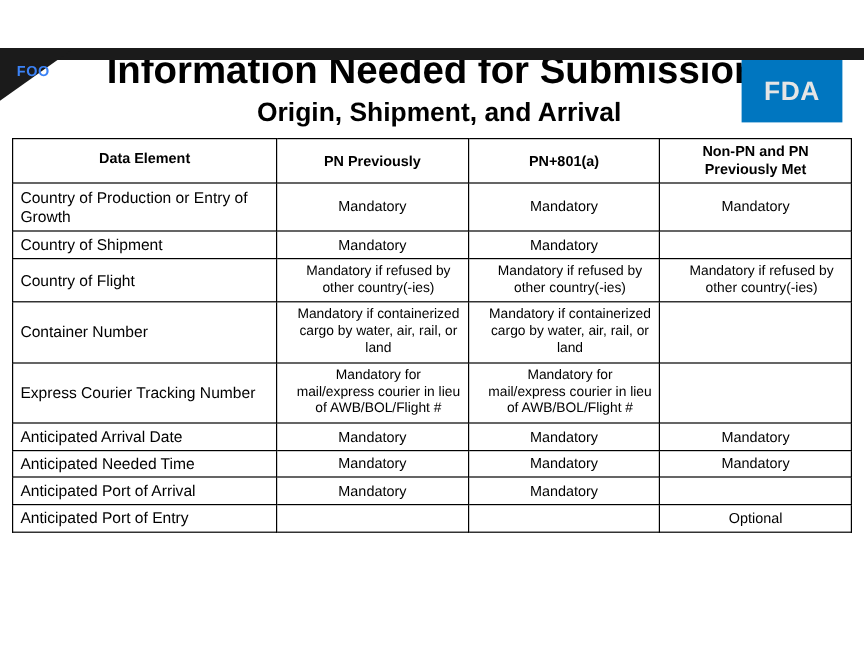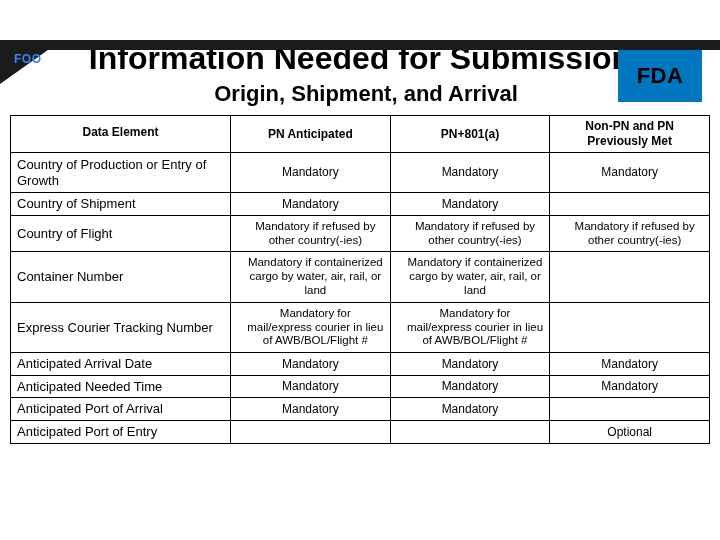--- a/index.html
+++ b/index.html
@@ -13,21 +13,21 @@
     border-top: 44px solid #1b1b1b;
   }
   .corner-text {
     position: absolute; top: 12px; left: 14px; color: #3b82f6;
     font-size: 12px; font-weight: bold; letter-spacing: 0.5px;
   }
   .fda-badge {
     position: absolute; top: 10px; right: 18px; width: 84px; height: 52px;
     background: #0076c0; display: flex; align-items: center; justify-content: center;
   }
-  .fda-badge span { color: #000000; font-weight: bold; font-size: 22px; letter-spacing: 0.5px; }
+  .fda-badge span { color: #e5e5e5; font-weight: bold; font-size: 22px; letter-spacing: 0.5px; }
   .title { text-align: center; font-size: 32px; font-weight: bold; margin-top: 40px; color: #000; }
   .subtitle { text-align: center; font-size: 22px; font-weight: bold; margin-top: 4px; color: #000; margin-left: 12px; }
   .table-wrap { margin: 8px 10px 0 10px; }
   table { border-collapse: collapse; width: 100%; table-layout: fixed; }
   col.c0 { width: 220px; }
   col.c1, col.c2, col.c3 { width: auto; }
   th, td { border: 1px solid #000; padding: 3px 6px; font-size: 12px; vertical-align: middle; }
   th { font-weight: bold; text-align: center; background: #fff; line-height: 1.25; }
   th.de { text-align: center; padding-top: 6px; padding-bottom: 10px; }
   td { text-align: center; line-height: 1.2; }
@@ -55,21 +55,21 @@
     <table>
       <colgroup>
         <col class="c0">
           <col class="c1">
           <col class="c2">
           <col class="c3">
       </colgroup>
       <thead>
         <tr>
           <th class="de">Data Element</th>
-          <th>PN Anticipated</th>
+          <th>PN Previously</th>
           <th>PN+801(a)</th>
           <th>Non-PN and PN Previously Met</th>
         </tr>
       </thead>
       <tbody>
         <tr class="rowtall">
           <td class="rowlabel">Country of Production or Entry of Growth</td>
           <td>Mandatory</td>
           <td>Mandatory</td>
           <td>Mandatory</td>

